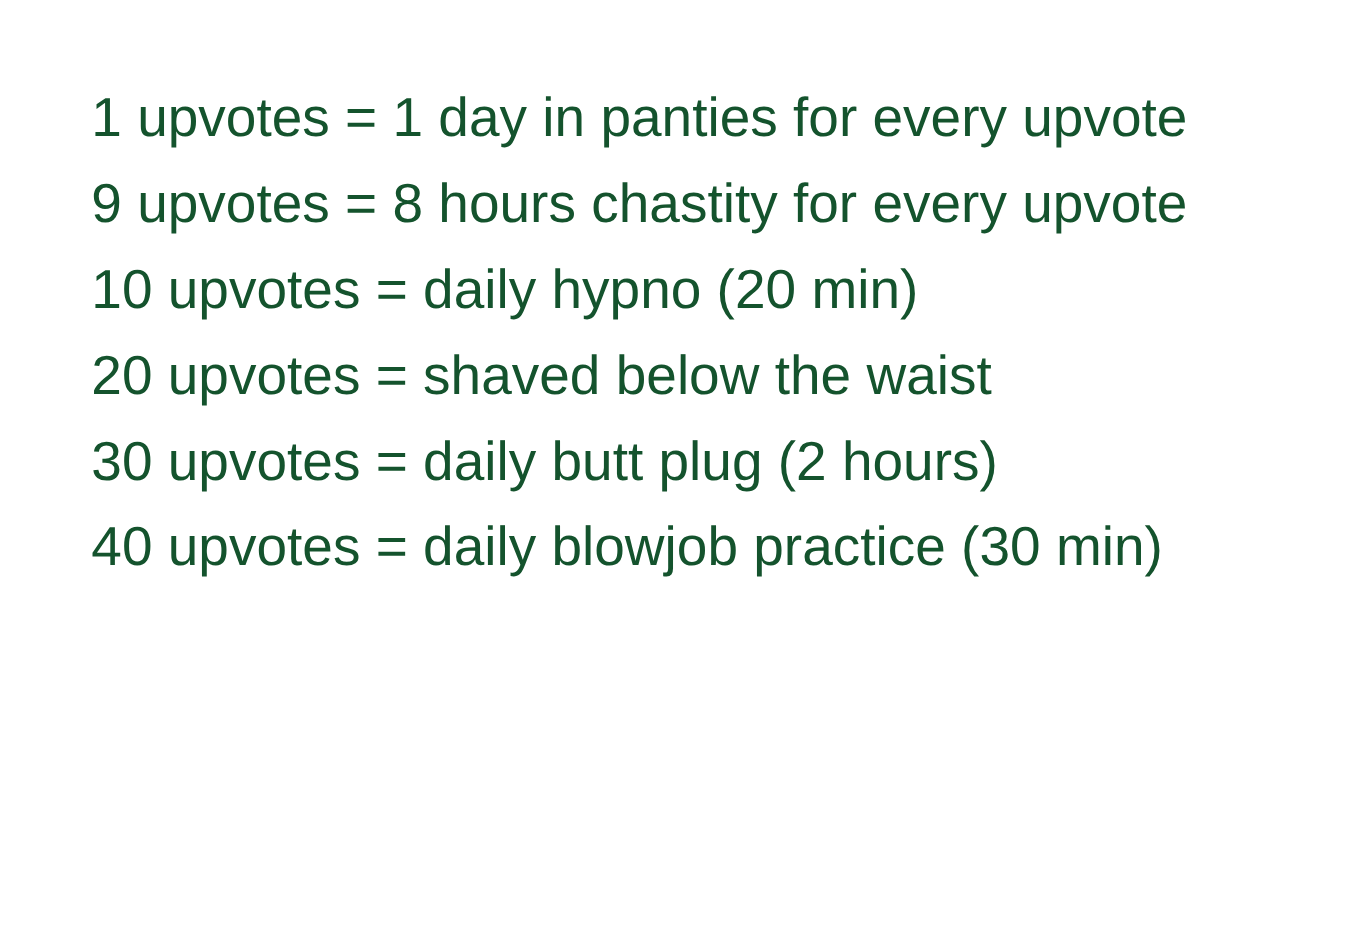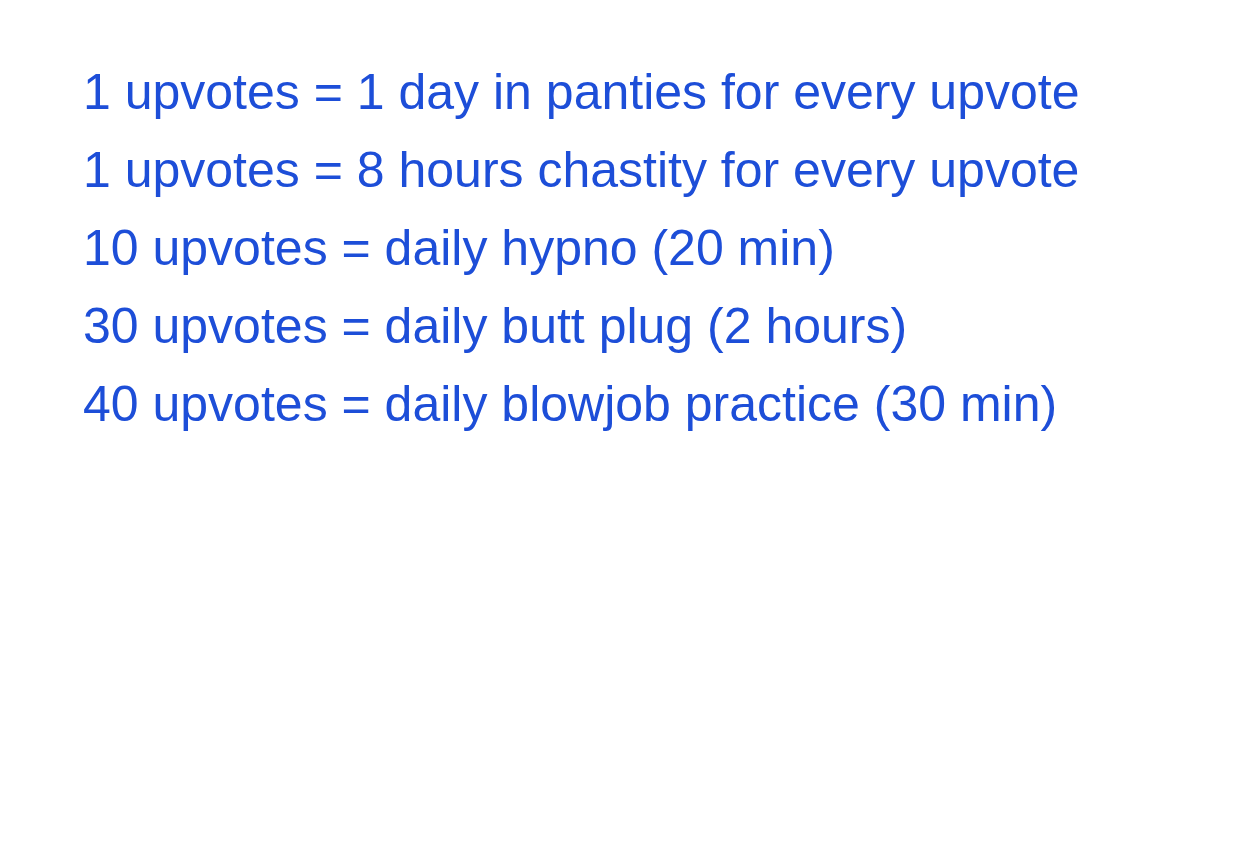--- a/index.html
+++ b/index.html
@@ -7,38 +7,39 @@
     padding: 0;
     background: #ffffff;
   }
   body {
     width: 1242px;
     height: 858px;
     overflow: hidden;
     font-family: "Liberation Sans", "DejaVu Sans", sans-serif;
   }
   .post-body {
-    padding-top: 53px;
+    padding-top: 68px;
     padding-left: 83px;
     max-width: 1030px;
-    color: #1d4ed8;
+    color: #14532d;
     font-size: 50px;
     line-height: 78px;
     font-weight: 400;
     letter-spacing: 0px;
   }
   .goal-line {
     margin: 0;
     padding: 0;
     white-space: normal;
     overflow-wrap: break-word;
   }
 </style>
 </head>
 <body>
 
 <div class="post-body">
   <p class="goal-line">1 upvotes = 1 day in panties for every upvote</p>
-  <p class="goal-line">1 upvotes = 8 hours chastity for every upvote</p>
+  <p class="goal-line">9 upvotes = 8 hours chastity for every upvote</p>
   <p class="goal-line">10 upvotes = daily hypno (20 min)</p>
+  <p class="goal-line">20 upvotes = shaved below the waist</p>
   <p class="goal-line">30 upvotes = daily butt plug (2 hours)</p>
   <p class="goal-line">40 upvotes = daily blowjob practice (30 min)</p>
 </div>
 
 </body></html>

